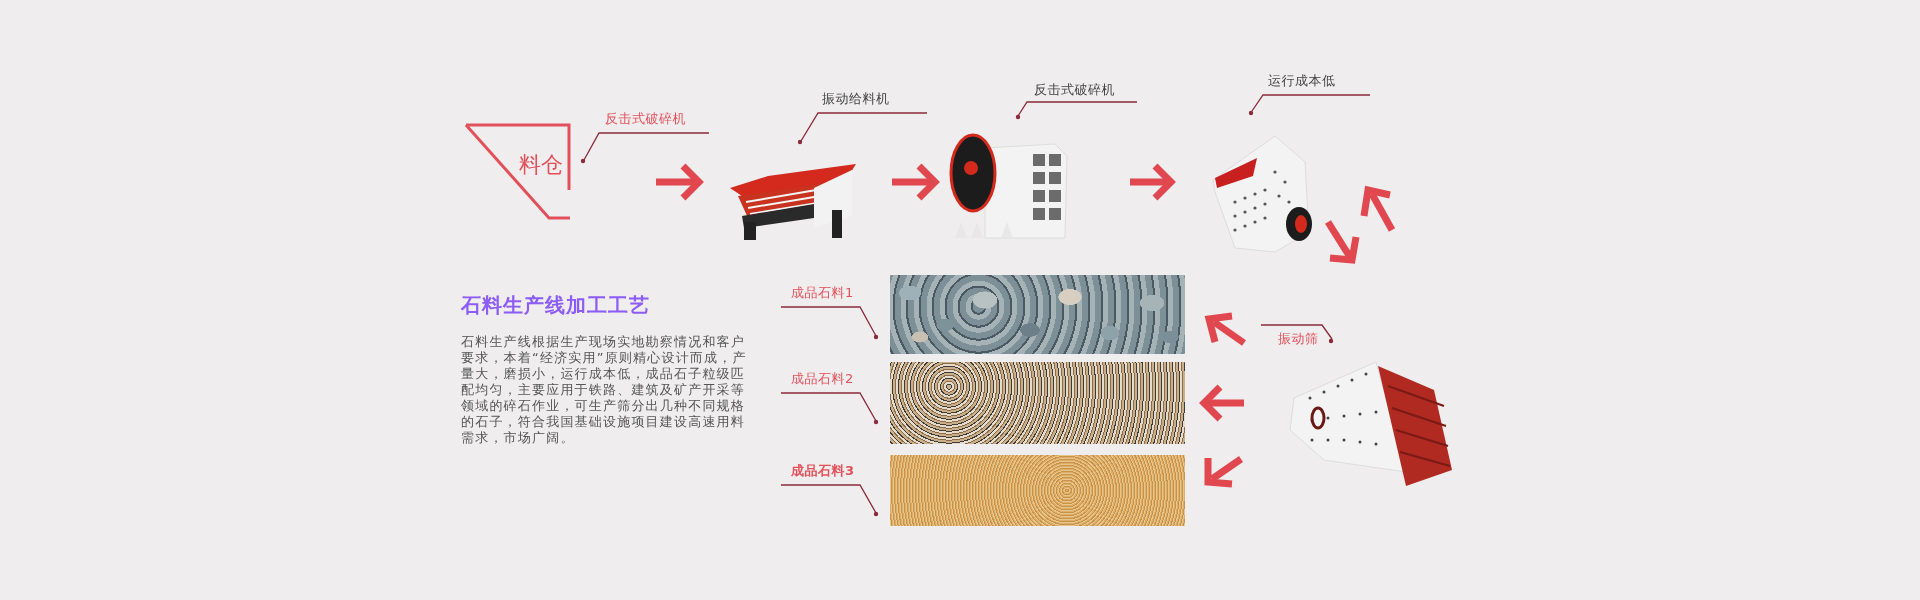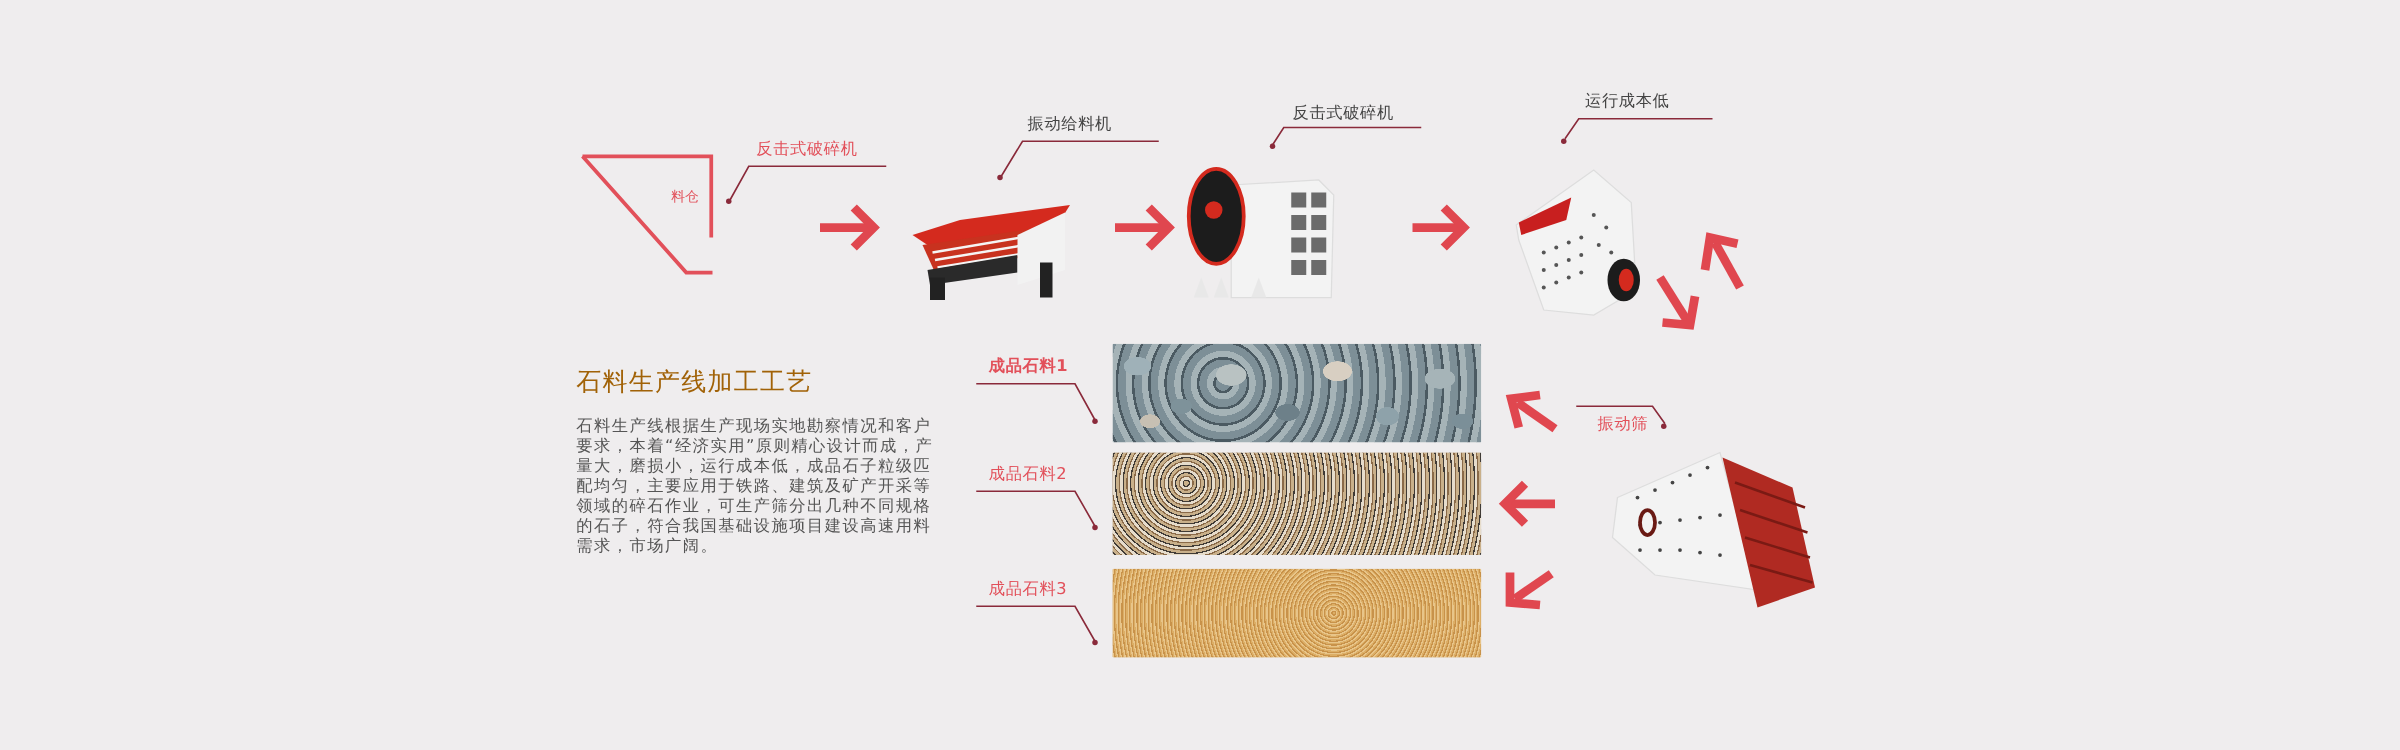--- a/index.html
+++ b/index.html
@@ -8,23 +8,23 @@
     background:#efedee;
     font-family:"DejaVu Sans", "Liberation Sans", sans-serif;
     position:relative;
   }
   .stage { position:absolute; left:0; top:0; width:1920px; height:600px; }
   svg.overlay { position:absolute; left:0; top:0; width:1920px; height:600px; pointer-events:none; }
   .label {
     position:absolute; font-size:13px; color:#444; white-space:nowrap; letter-spacing:0.5px;
   }
   .label.red { color:#e2505a; }
-  .hopper-text { position:absolute; font-size:11px; color:#e2505a;margin-left:18px; }
+  .hopper-text { position:absolute; font-size:22px; color:#e2505a; }
   .title {
-    position:absolute; left:461px; top:292px; font-size:20px; font-weight:normal; color:#a16207;
+    position:absolute; left:461px; top:292px; font-size:20px; font-weight:bold; color:#8b5cf6;
     letter-spacing:1px;
   }
   .desc {
     position:absolute; left:461px; top:334px; width:290px; font-size:13px; line-height:16px;
     color:#555; letter-spacing:1.2px;
   }
   .material {
     position:absolute; left:890px; width:295px; border-radius:1px; overflow:hidden;
   }
   .m1 { top:275px; height:79px;
@@ -240,19 +240,19 @@
         <circle cx="76" cy="82" r="1.5"></circle>
         <circle cx="92" cy="84" r="1.5"></circle>
     </g>
     <ellipse cx="34" cy="58" rx="6" ry="10" fill="none" stroke="#6a1a14" stroke-width="3"></ellipse>
   </svg>
 
   <div class="material m1"></div>
   <div class="material m2"></div>
   <div class="material m3"></div>
 
-  <div class="label red" style="left:791px;top:284px;font-weight:bold;">成品石料1</div>
+  <div class="label red" style="left:791px;top:284px;">成品石料1</div>
   <div class="label red" style="left:791px;top:370px;">成品石料2</div>
-  <div class="label red" style="left:791px;top:462px;">成品石料3</div>
+  <div class="label red" style="left:791px;top:462px;font-weight:bold;">成品石料3</div>
 
   <div class="title">石料生产线加工工艺</div>
   <div class="desc">石料生产线根据生产现场实地勘察情况和客户要求，本着“经济实用”原则精心设计而成，产量大，磨损小，运行成本低，成品石子粒级匹配均匀，主要应用于铁路、建筑及矿产开采等领域的碎石作业，可生产筛分出几种不同规格的石子，符合我国基础设施项目建设高速用料需求，市场广阔。</div>
 </div>
 
 </body></html>

